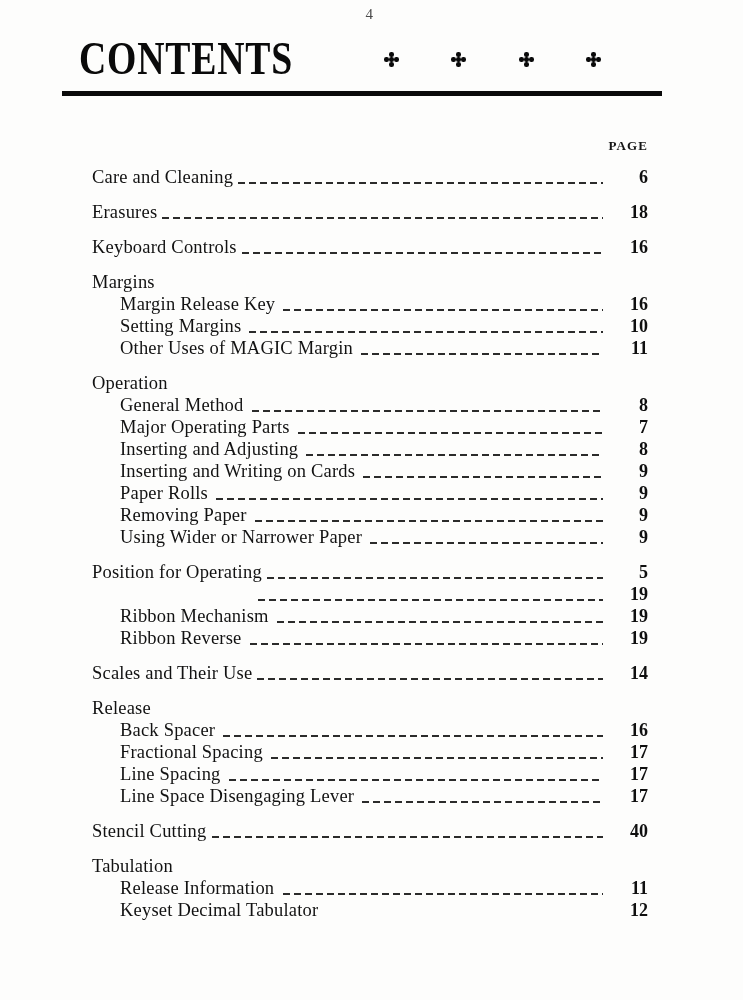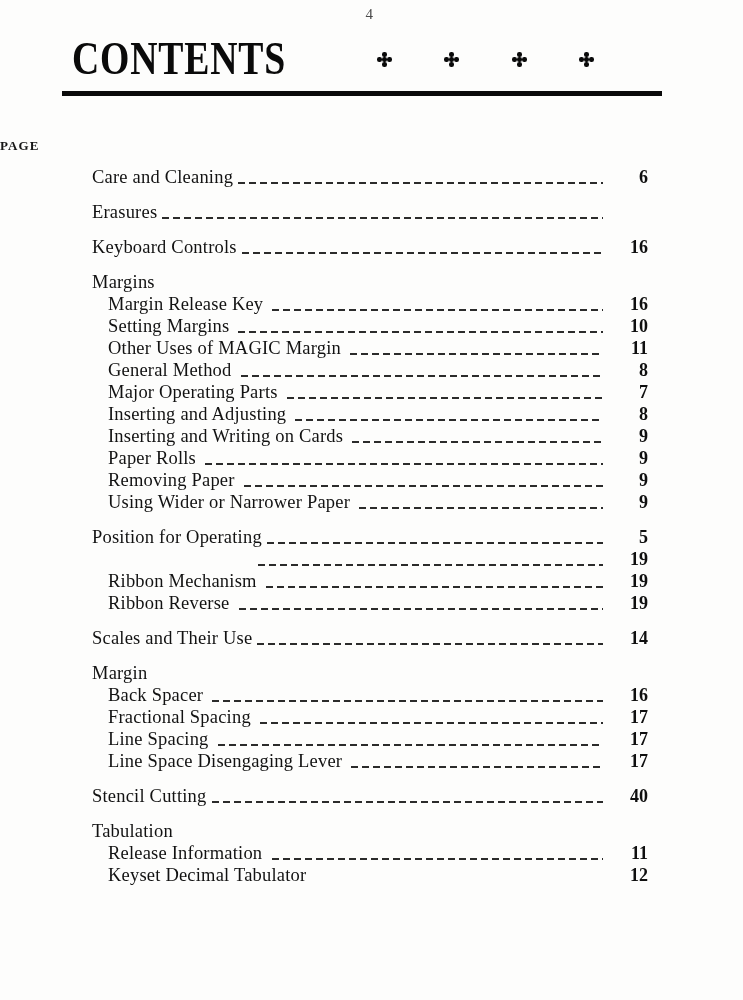--- a/index.html
+++ b/index.html
@@ -34,21 +34,21 @@
     font-size: 15px;
     color: #4a4a4a;
     letter-spacing: 0.5px;
   }
   .folio span { position: relative; left: -2px; }
 
   
   .masthead {
     position: absolute;
     top: 36px;
-    left: 66px;
+    left: 73px;
     width: 600px;
     height: 52px;
   }
   .masthead-title {
     position: absolute;
     left: 6px;
     top: 0;
     font-family: "Liberation Serif", "DejaVu Serif", serif;
     font-weight: 700;
     font-size: 46px;
@@ -99,20 +99,21 @@
     height: 5px;
     background: #0a0a0a;
   }
 
   
   .page-col-head {
     position: absolute;
     top: 138px;
     left: 0;
     width: 648px;
+    text-align: right;
     font-size: 13px;
     font-weight: 700;
     letter-spacing: 1.1px;
     color: #161616;
   }
 
   
   #toc {
     position: absolute;
     top: 166px;
@@ -132,21 +133,21 @@
     position: absolute;
     top: 0;
     font-size: 18.5px;
     letter-spacing: 0.2px;
     color: #121212;
     background: #fdfdfc;
     padding-right: 5px;
     z-index: 2;
   }
   .entry.lvl1 .label { left: 92px; }
-  .entry.lvl2 .label { left: 108px; }
+  .entry.lvl2 .label { left: 120px; }
 
   .entry .leader {
     position: absolute;
     left: 92px;
     right: 140px;
     bottom: 4px;
     height: 2px;
     z-index: 1;
     background-image: repeating-linear-gradient(
       to right,
@@ -217,20 +218,21 @@
 
   <div id="toc">
       <div class="entry lvl1">
         <span class="label">Care and Cleaning</span>
         <span class="leader" style="left: 238px; right: 140px;"></span>
         <span class="pageno">6</span>
       </div>
       <div class="entry lvl1 gap">
         <span class="label">Erasures</span>
         <span class="leader" style="left: 162px; right: 140px;"></span>
+        <span class="pageno">18</span>
       </div>
       <div class="entry lvl1 gap">
         <span class="label">Keyboard Controls</span>
         <span class="leader" style="left: 242px; right: 140px;"></span>
         <span class="pageno">16</span>
       </div>
       <div class="entry lvl1 group gap">
         <span class="label">Margins</span>
       </div>
       <div class="entry lvl2">
@@ -241,20 +243,23 @@
       <div class="entry lvl2">
         <span class="label">Setting Margins</span>
         <span class="leader" style="left: 238px; right: 140px;"></span>
         <span class="pageno">10</span>
       </div>
       <div class="entry lvl2">
         <span class="label">Other Uses of MAGIC Margin</span>
         <span class="leader" style="left: 350px; right: 140px;"></span>
         <span class="pageno">11</span>
       </div>
+      <div class="entry lvl1 group gap">
+        <span class="label">Operation</span>
+      </div>
       <div class="entry lvl2">
         <span class="label">General Method</span>
         <span class="leader" style="left: 241px; right: 140px;"></span>
         <span class="pageno">8</span>
       </div>
       <div class="entry lvl2">
         <span class="label">Major Operating Parts</span>
         <span class="leader" style="left: 287px; right: 140px;"></span>
         <span class="pageno">7</span>
       </div>
@@ -301,21 +306,21 @@
         <span class="label">Ribbon Reverse</span>
         <span class="leader" style="left: 239px; right: 140px;"></span>
         <span class="pageno">19</span>
       </div>
       <div class="entry lvl1 gap">
         <span class="label">Scales and Their Use</span>
         <span class="leader" style="left: 257px; right: 140px;"></span>
         <span class="pageno">14</span>
       </div>
       <div class="entry lvl1 group gap">
-        <span class="label">Margin</span>
+        <span class="label">Release</span>
       </div>
       <div class="entry lvl2">
         <span class="label">Back Spacer</span>
         <span class="leader" style="left: 212px; right: 140px;"></span>
         <span class="pageno">16</span>
       </div>
       <div class="entry lvl2">
         <span class="label">Fractional Spacing</span>
         <span class="leader" style="left: 260px; right: 140px;"></span>
         <span class="pageno">17</span>

